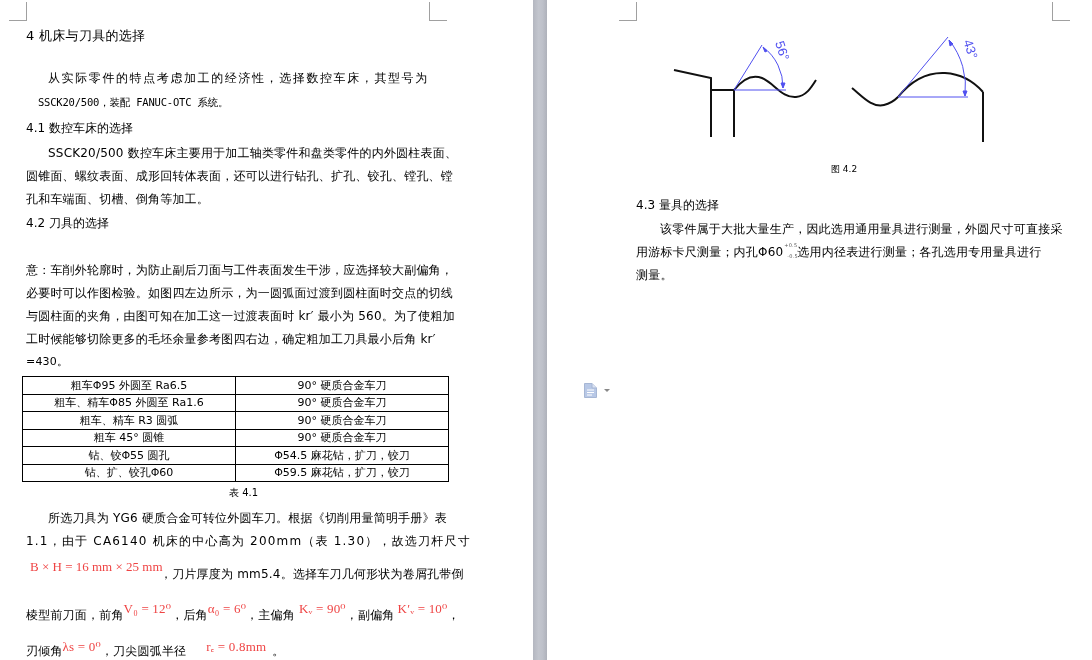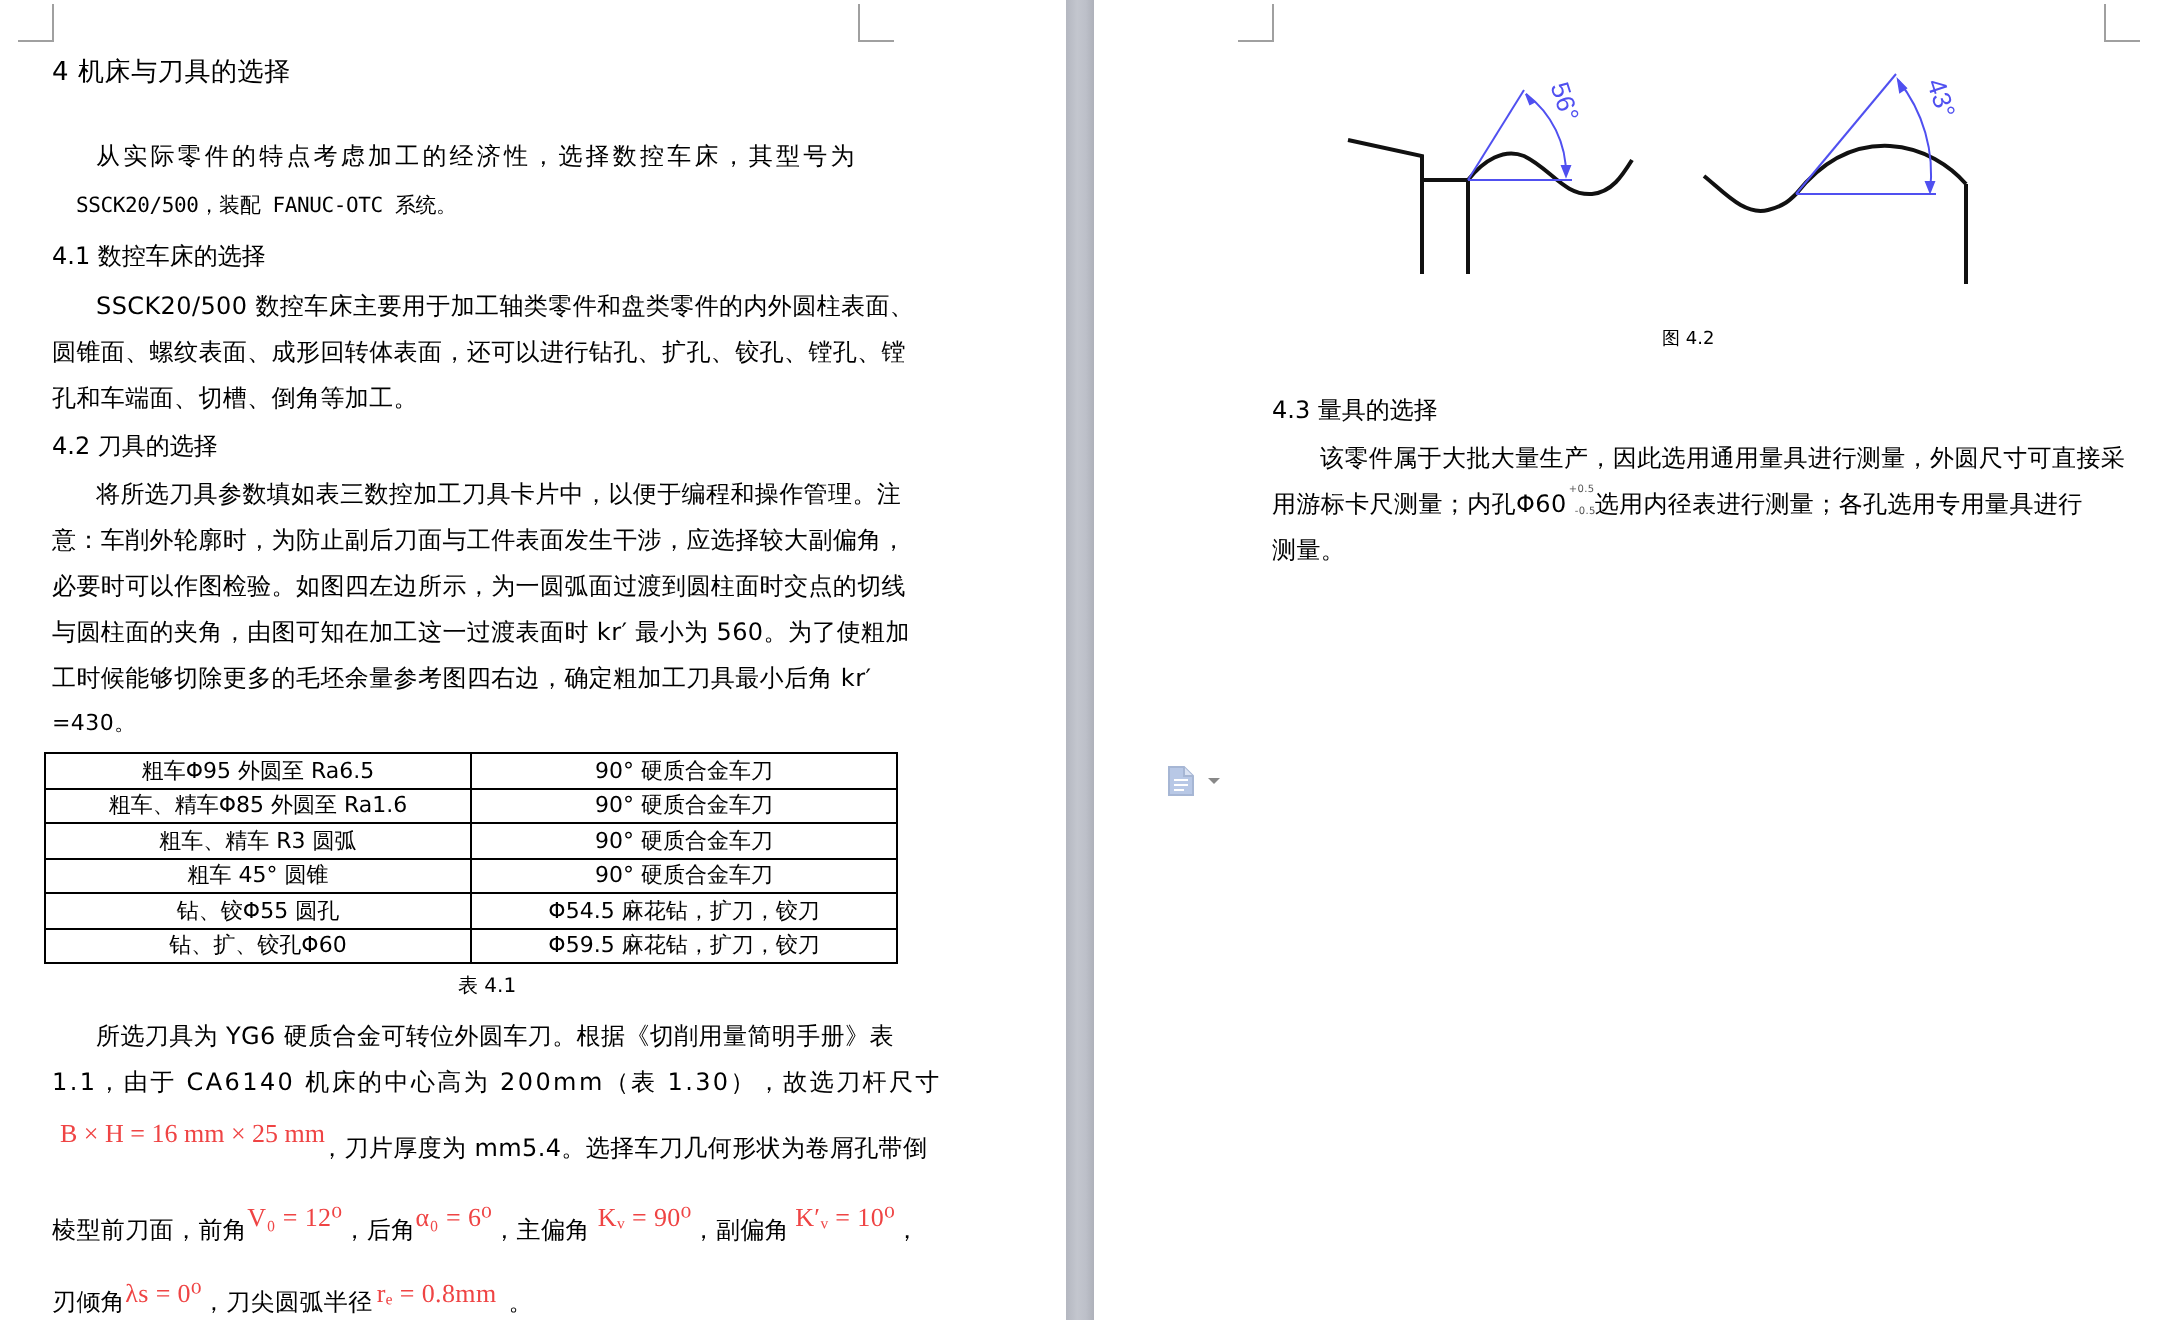--- a/index.html
+++ b/index.html
@@ -43,21 +43,20 @@
 
   <div class="abs body" style="left:48px; top:70px; width:394px; letter-spacing:1.6px;">从实际零件的特点考虑加工的经济性，选择数控车床，其型号为</div>
   <div class="abs mono" style="left:26px; top:96px;">SSCK20/500，装配 FANUC-OTC 系统。</div>
 
   <div class="abs h2" style="left:26px; top:120px;">4.1 数控车床的选择</div>
   <div class="abs body" style="left:48px; top:145px;">SSCK20/500 数控车床主要用于加工轴类零件和盘类零件的内外圆柱表面、</div>
   <div class="abs body" style="left:26px; top:168px;">圆锥面、螺纹表面、成形回转体表面，还可以进行钻孔、扩孔、铰孔、镗孔、镗</div>
   <div class="abs body" style="left:26px; top:191px;">孔和车端面、切槽、倒角等加工。</div>
 
   <div class="abs h2" style="left:26px; top:215px;">4.2 刀具的选择</div>
-  <div class="abs body" style="left:48px; top:239px;">将所选刀具参数填如表三数控加工刀具卡片中，以便于编程和操作管理。注</div>
   <div class="abs body" style="left:26px; top:262px;">意：车削外轮廓时，为防止副后刀面与工件表面发生干涉，应选择较大副偏角，</div>
   <div class="abs body" style="left:26px; top:285px;">必要时可以作图检验。如图四左边所示，为一圆弧面过渡到圆柱面时交点的切线</div>
   <div class="abs body" style="left:26px; top:308px;">与圆柱面的夹角，由图可知在加工这一过渡表面时 kr′ 最小为 560。为了使粗加</div>
   <div class="abs body" style="left:26px; top:331px;">工时候能够切除更多的毛坯余量参考图四右边，确定粗加工刀具最小后角 kr′</div>
   <div class="abs body" style="left:26px; top:354px; font-size:11px;">=430。</div>
 
   <table class="tools">
     <tbody>
       <tr>
         <td class="c1">粗车Φ95 外圆至 Ra6.5</td>
@@ -91,21 +90,21 @@
   <div class="abs body" style="left:26px; top:533px; width:416px; letter-spacing:1.2px;">1.1，由于 CA6140 机床的中心高为 200mm（表 1.30），故选刀杆尺寸</div>
 
   <div class="abs math" style="left:30px; top:559px;">B × H = 16 mm × 25 mm</div>
   <div class="abs body" style="left:160px; top:566px;">，刀片厚度为 mm5.4。选择车刀几何形状为卷屑孔带倒</div>
 
   <div class="abs body" style="left:26px; top:607px;">
     <span>棱型前刀面，前角</span><span class="math" style="position:relative; top:-6px;">V₀ = 12⁰</span><span>，后角</span><span class="math" style="position:relative; top:-6px;">α₀ = 6⁰</span><span>，主偏角</span><span class="math" style="position:relative; top:-6px; margin-left:4px;">Kᵥ = 90⁰</span><span>，副偏角</span><span class="math" style="position:relative; top:-6px; margin-left:3px;">K′ᵥ = 10⁰</span><span>，</span>
   </div>
 
   <div class="abs body" style="left:26px; top:643px;">
-    <span>刃倾角</span><span class="math" style="position:relative; top:-4px;">λs = 0⁰</span><span>，刀尖圆弧半径</span><span class="math" style="position:relative; top:-4px; margin-left:2px;">rₑ = 0.8mm</span><span style="margin-left:6px;">。</span>
+    <span>刃倾角</span><span class="math" style="position:relative; top:-4px;">λs = 0⁰</span><span>，刀尖圆弧半径</span><span class="math" style="position:relative; top:-4px; margin-left:20px;">rₑ = 0.8mm</span><span style="margin-left:6px;">。</span>
   </div>
 </div>
 
 <div class="gutter"></div>
 
 <div class="page" id="page-right">
   <div class="corner tl" style="left:72px; top:2px;"></div>
   <div class="corner tr" style="left:505px; top:2px;"></div>
 </div>
 

